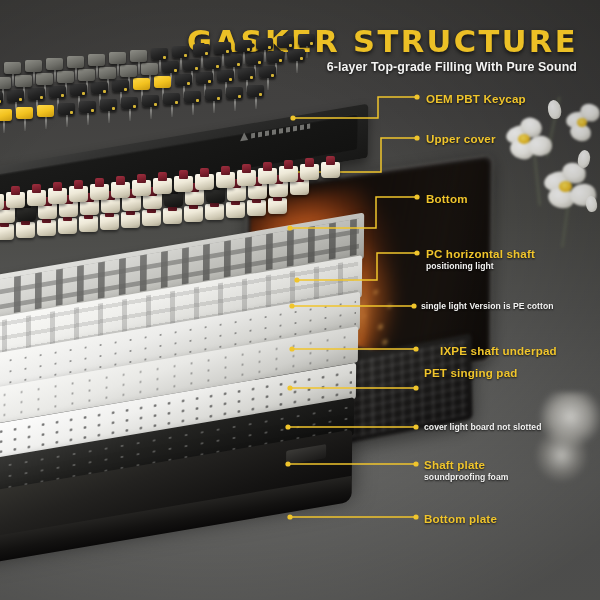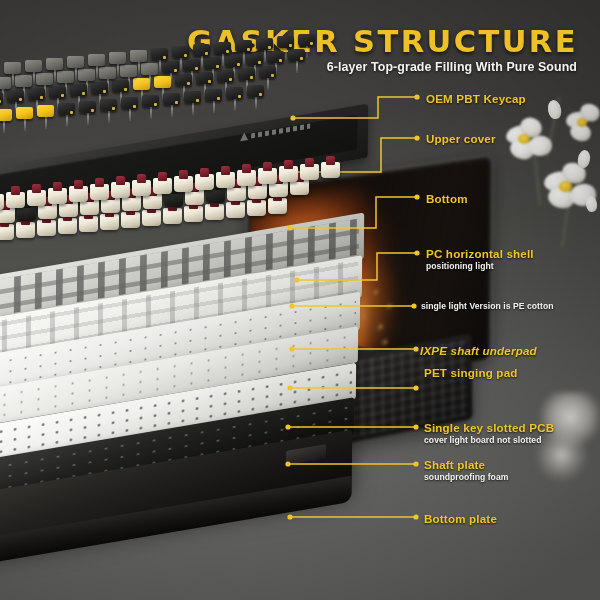--- a/index.html
+++ b/index.html
@@ -731,34 +731,33 @@
       <div class="label" style="left: 426px; top: 92px;">
         <span class="main">OEM PBT Keycap</span>
       </div>
       <div class="label" style="left: 426px; top: 132px;">
         <span class="main">Upper cover</span>
       </div>
       <div class="label" style="left: 426px; top: 192px;">
         <span class="main">Bottom</span>
       </div>
       <div class="label" style="left: 426px; top: 247px;">
-        <span class="main">PC horizontal shell</span>
+        <span class="main">PC horizontal shaft</span>
         <span class="sub">positioning light</span>
       </div>
       <div class="label" style="left: 421px; top: 300px;">
         <span class="sub">single light Version is PE cotton</span>
       </div>
-      <div class="label" style="left: 420px; top: 344px; font-style: italic;">
+      <div class="label" style="left: 440px; top: 344px;">
         <span class="main">IXPE shaft underpad</span>
       </div>
       <div class="label" style="left: 424px; top: 366px;">
         <span class="main">PET singing pad</span>
       </div>
       <div class="label" style="left: 424px; top: 421px;">
-        <span class="main">Single key slotted PCB</span>
         <span class="sub">cover light board not slotted</span>
       </div>
       <div class="label" style="left: 424px; top: 458px;">
         <span class="main">Shaft plate</span>
         <span class="sub">soundproofing foam</span>
       </div>
       <div class="label" style="left: 424px; top: 512px;">
         <span class="main">Bottom plate</span>
       </div>
     </div>

